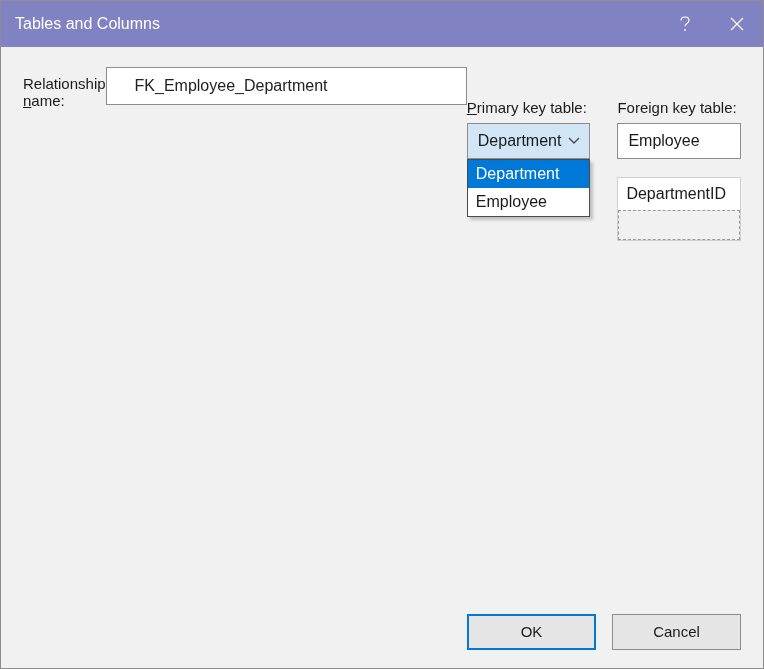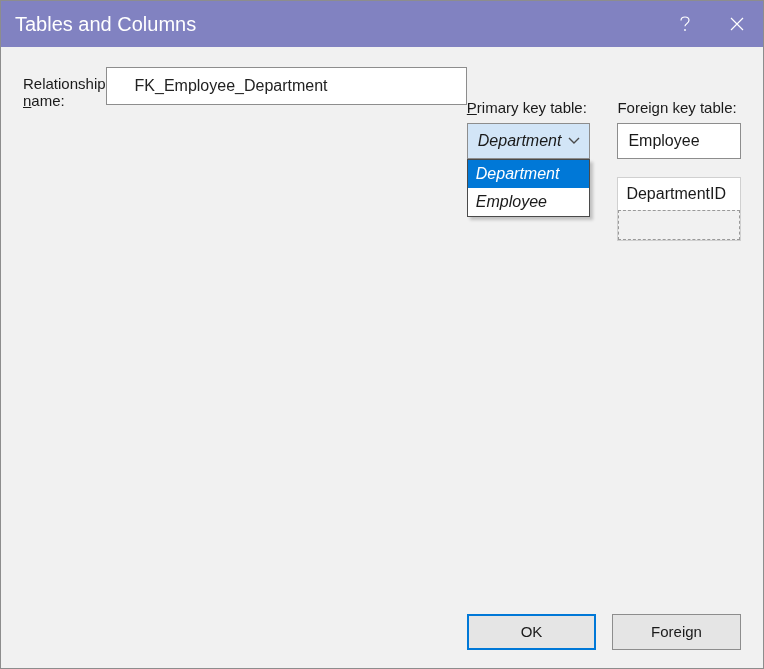--- a/index.html
+++ b/index.html
@@ -18,21 +18,21 @@
     position: relative;
     display: flex;
     flex-direction: column;
   }
   .titlebar {
     height: 46px;
     background: #8182c1;
     display: flex;
     align-items: center;
     color: #fff;
-    font-size: 20px;
+    font-size: 16px;
     padding-left: 14px;
     flex-shrink: 0;
   }
   .titlebar .title { flex: 1; }
   .titlebar .ctl {
     width: 52px;
     height: 46px;
     display: flex;
     align-items: center;
     justify-content: center;
@@ -67,21 +67,21 @@
   }
 
   .two-col {
     display: flex;
     gap: 27px;
     margin-top: 24px;
     position: relative;
   }
   .col { flex: 1; min-width: 0; position: relative; }
 
-  .combo-wrap { position: relative; font-style: italic; }
+  .combo-wrap { position: relative; }
   .combo {
     width: 100%;
     height: 36px;
     border: 1px solid #8d8d8d;
     background: #d2e5f7;
     padding: 0 34px 0 10px;
     font-size: 16px;
     line-height: 34px;
     position: relative;
     cursor: default;
@@ -214,16 +214,16 @@
         <div class="fk-table-display">Employee</div>
         <div class="grid-area-right">
           <div class="grid-row">DepartmentID</div>
           <div class="grid-row empty"></div>
         </div>
       </div>
     </div>
 
     <div class="button-bar">
       <div class="btn primary">OK</div>
-      <div class="btn">Foreign</div>
+      <div class="btn">Cancel</div>
     </div>
   </div>
 </div>
 
 </body></html>

